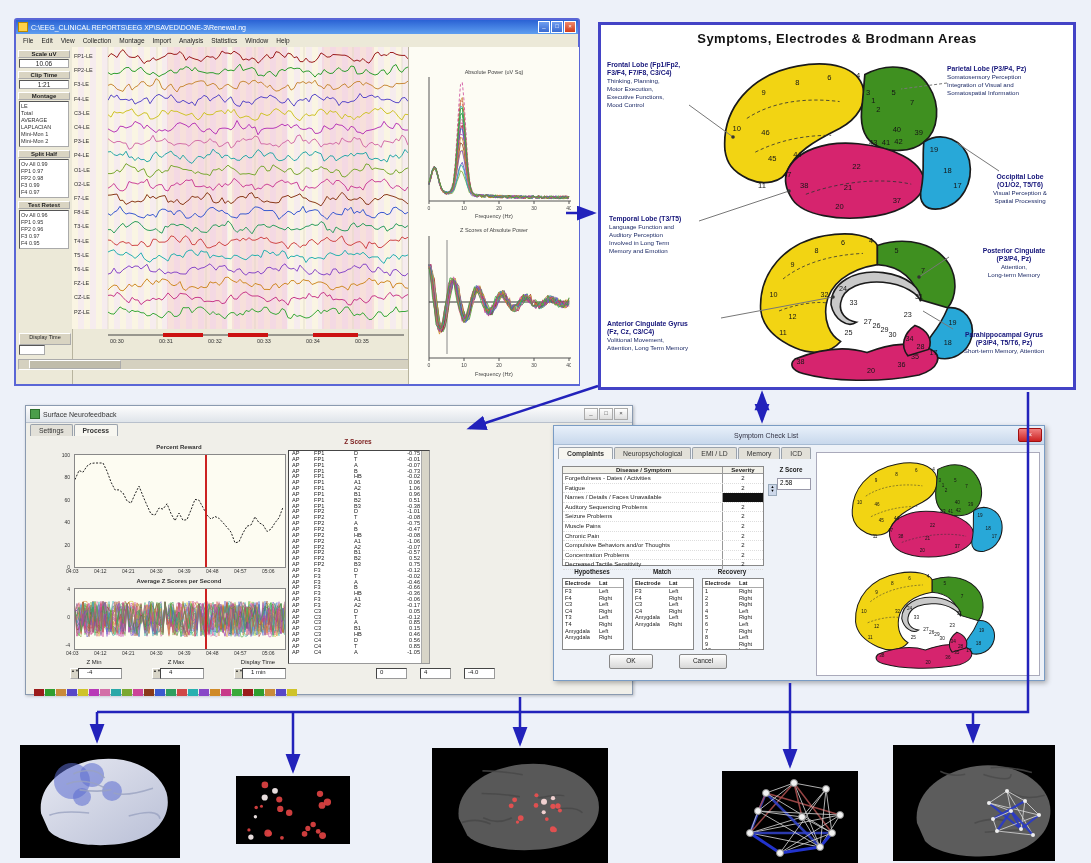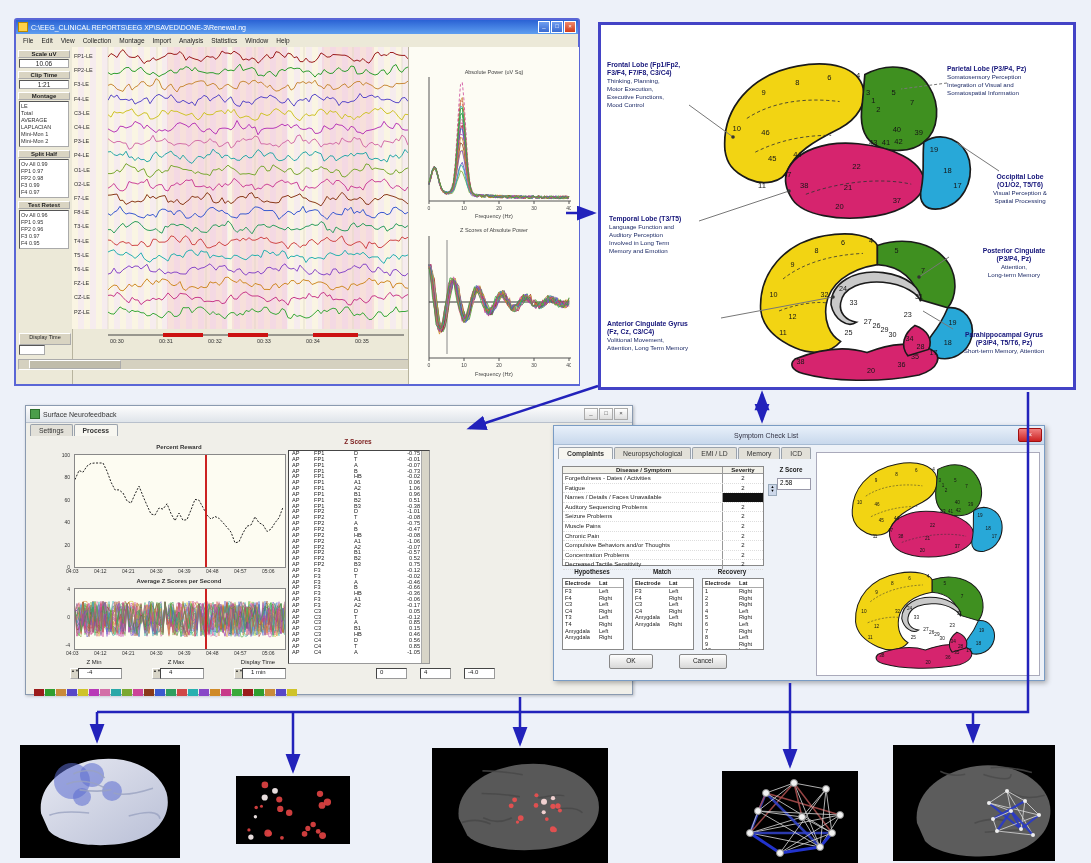--- a/index.html
+++ b/index.html
@@ -368,20 +368,21 @@
             <path d="M8.0,30.1L9.8,38.8L11.5,54.1L13.3,71.3L15.0,81.0L16.8,92.4L18.5,98.1L20.3,91.6L22.0,83.4L23.8,71.9L25.5,64.8L27.3,50.8L29.0,47.2L30.8,42.5L32.5,43.7L34.3,53.9L36.0,59.8L37.8,68.6L39.5,78.8L41.3,81.1L43.0,85.2L44.8,83.7L46.5,80.5L48.3,71.7L50.0,60.7L51.8,61.1L53.5,52.6L55.3,52.7L57.0,57.4L58.8,54.4L60.5,61.5L62.3,67.4L64.0,75.2L65.8,72.7L67.5,75.0L69.3,73.4L71.0,73.5L72.8,67.2L74.5,66.6L76.3,63.8L78.0,56.2L79.8,61.4L81.5,56.5L83.3,58.7L85.0,66.5L86.8,64.1L88.5,71.7L90.3,74.3L92.0,75.4L93.8,69.3L95.5,69.1L97.3,67.7L99.0,66.3L100.8,61.9L102.5,59.8L104.3,60.4L106.0,59.3L107.8,62.4L109.5,64.7L111.3,69.7L113.0,69.5L114.8,67.5L116.5,69.7L118.3,70.9L120.0,67.5L121.8,69.2L123.5,63.4L125.3,60.7L127.0,59.4L128.8,62.4L130.5,62.0L132.3,61.1L134.0,67.8L135.8,69.6L137.5,66.9L139.3,70.6L141.0,68.9L142.8,70.6L144.5,63.9L146.3,64.4L148.0,63.7" fill="none" stroke="#d08a28" stroke-width="0.8"></path>
             <path d="M8.0,30.7L9.8,41.5L11.5,54.0L13.3,71.8L15.0,84.9L16.8,91.8L18.5,95.5L20.3,88.1L22.0,84.1L23.8,72.3L25.5,63.1L27.3,48.0L29.0,44.5L30.8,46.2L32.5,43.6L34.3,51.4L36.0,62.7L37.8,73.6L39.5,77.7L41.3,85.4L43.0,82.1L44.8,80.0L46.5,74.1L48.3,69.3L50.0,62.6L51.8,55.3L53.5,55.4L55.3,54.3L57.0,56.9L58.8,61.4L60.5,60.5L62.3,69.4L64.0,76.7L65.8,74.4L67.5,80.1L69.3,76.2L71.0,68.9L72.8,70.7L74.5,67.3L76.3,59.4L78.0,58.2L79.8,57.0L81.5,61.6L83.3,64.6L85.0,61.4L86.8,64.7L88.5,69.6L90.3,74.4L92.0,73.6L93.8,69.4L95.5,69.1L97.3,70.0L99.0,61.8L100.8,60.0L102.5,62.9L104.3,62.3L106.0,60.0L107.8,66.3L109.5,61.3L111.3,69.9L113.0,69.2L114.8,72.7L116.5,69.8L118.3,72.2L120.0,66.9L121.8,66.0L123.5,66.8L125.3,67.3L127.0,59.5L128.8,63.9L130.5,62.7L132.3,61.5L134.0,68.5L135.8,65.1L137.5,65.3L139.3,66.6L141.0,65.7L142.8,66.7L144.5,69.5L146.3,66.7L148.0,66.4" fill="none" stroke="#c83a8a" stroke-width="0.8"></path>
             <path d="M8.0,31.3L9.8,44.2L11.5,61.5L13.3,72.3L15.0,88.7L16.8,91.1L18.5,92.8L20.3,92.0L22.0,84.8L23.8,72.7L25.5,61.4L27.3,52.9L29.0,41.9L30.8,42.4L32.5,43.4L34.3,56.3L36.0,65.6L37.8,71.0L39.5,76.5L41.3,82.1L43.0,86.4L44.8,83.8L46.5,75.1L48.3,66.8L50.0,64.6L51.8,57.0L53.5,50.7L55.3,56.0L57.0,56.4L58.8,60.8L60.5,66.9L62.3,71.4L64.0,70.7L65.8,76.2L67.5,77.7L69.3,71.4L71.0,71.9L72.8,66.6L74.5,60.4L76.3,62.4L78.0,60.2L79.8,60.2L81.5,59.2L83.3,63.0L85.0,63.9L86.8,65.3L88.5,67.6L90.3,74.5L92.0,71.8L93.8,69.4L95.5,69.2L97.3,64.8L99.0,64.8L100.8,65.5L102.5,58.5L104.3,64.2L106.0,60.7L107.8,62.8L109.5,65.5L111.3,70.2L113.0,68.9L114.8,70.4L116.5,69.9L118.3,66.0L120.0,66.3L121.8,70.3L123.5,62.7L125.3,66.3L127.0,59.6L128.8,65.5L130.5,63.4L132.3,61.8L134.0,69.2L135.8,68.0L137.5,71.3L139.3,70.0L141.0,70.0L142.8,70.3L144.5,67.5L146.3,69.1L148.0,61.6" fill="none" stroke="#3aa83a" stroke-width="0.8"></path>
           </svg>
         <div class="psd-xlabel" style="top:324px;left:5px">Frequency (Hz)</div>
       </div>
     </div>
   </div>
 
   <div class="brod-box">
+    <div class="brod-title">Symptoms, Electrodes &amp; Brodmann  Areas</div>
     <svg class="abs" style="left:112px;top:26px" width="270" height="177" viewBox="0 0 320 210">
         <use href="#brain-lat"></use>
       </svg>
     <svg class="abs" style="left:150px;top:198px" width="240" height="160" viewBox="0 0 300 200">
         <use href="#brain-med"></use>
       </svg>
     <svg class="abs" style="left:0;top:0;pointer-events:none" width="478" height="368">
       <g stroke="#777" stroke-width="1">
         <line x1="88" y1="80" x2="132" y2="112"></line>
           <line x1="346" y1="58" x2="300" y2="64" stroke-dasharray="3 2"></line>

